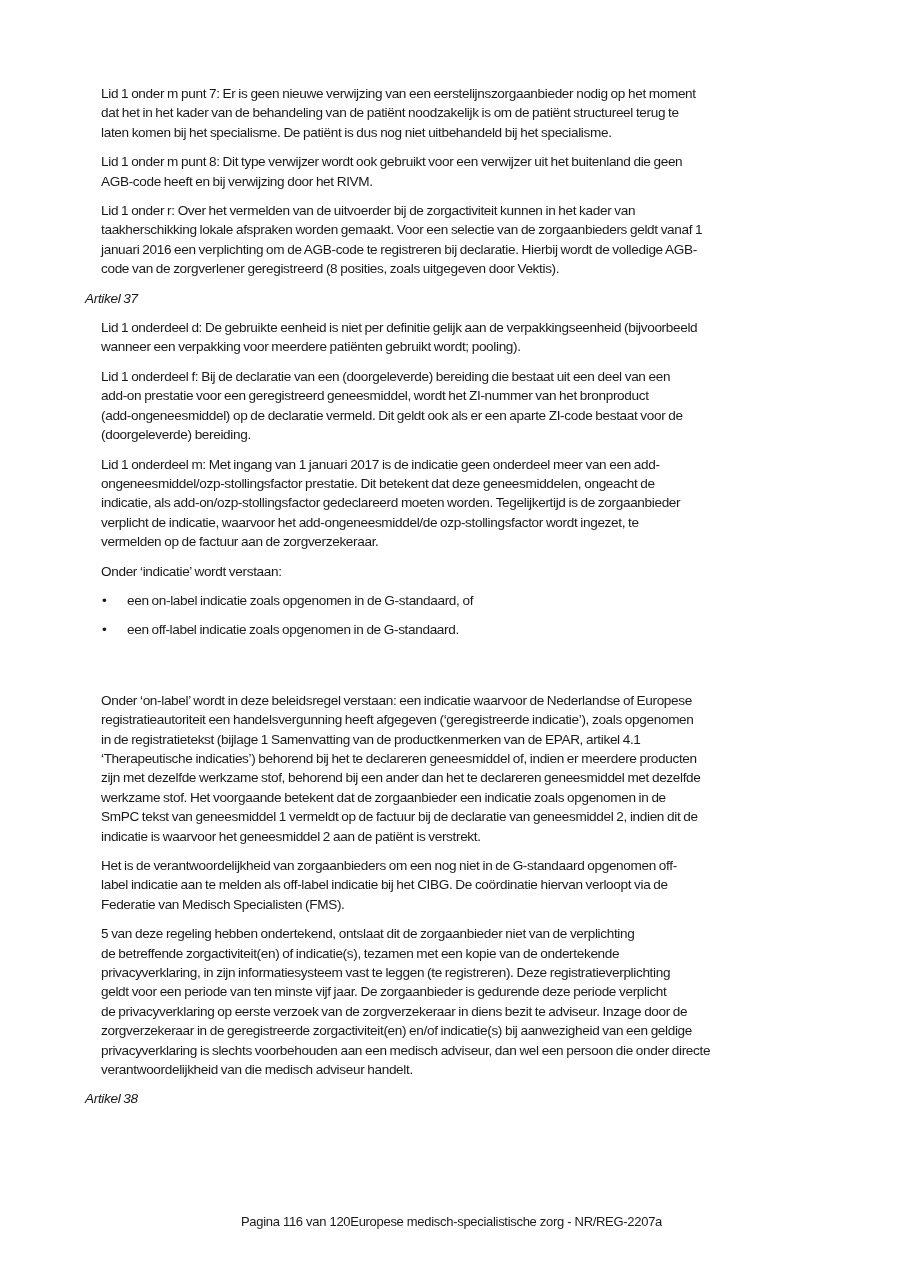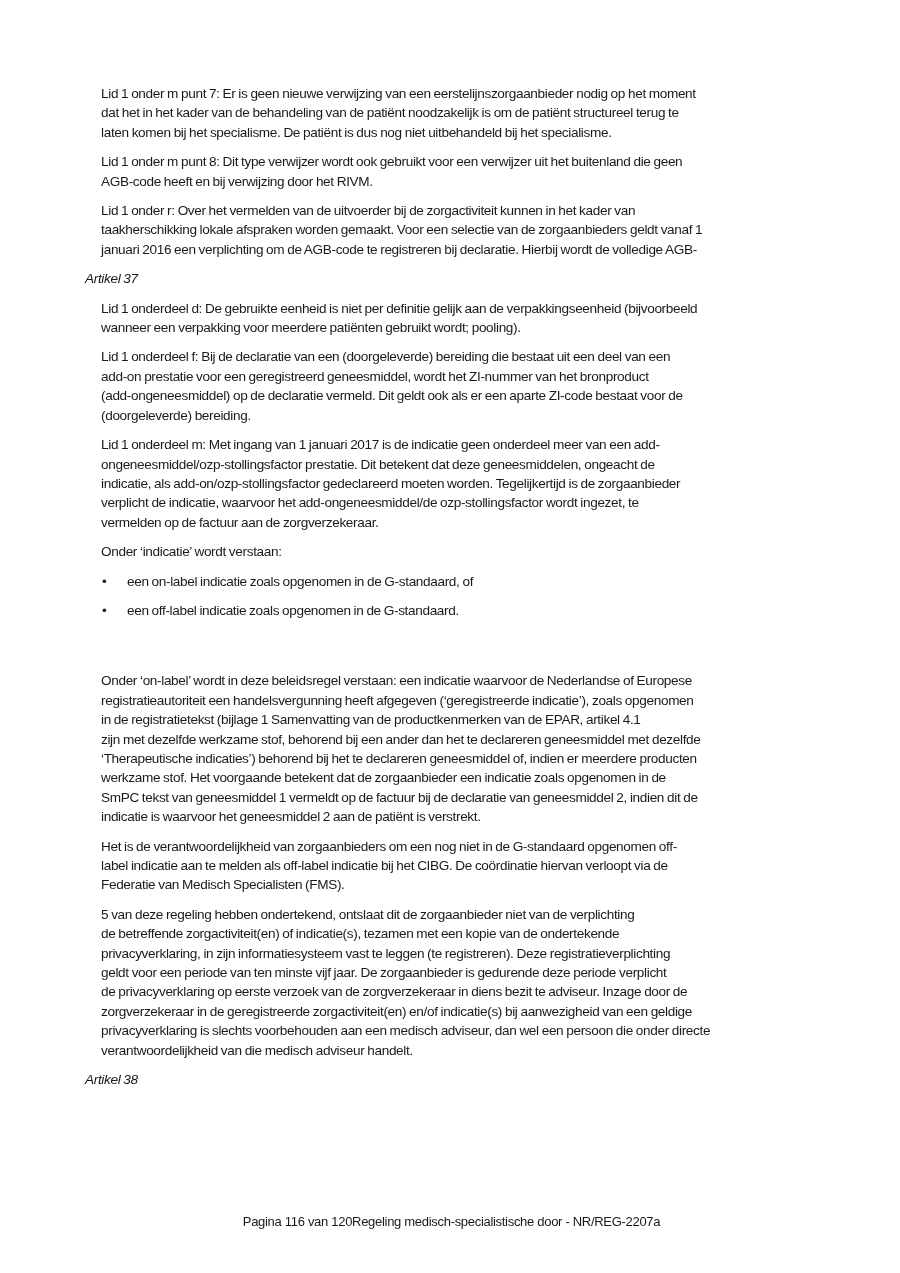--- a/index.html
+++ b/index.html
@@ -36,20 +36,21 @@
 
   <p class="para">
     <span class="line">Lid 1 onder m punt 8: Dit type verwijzer wordt ook gebruikt voor een verwijzer uit het buitenland die geen</span>
     <span class="line">AGB-code heeft en bij verwijzing door het RIVM.</span>
   </p>
 
   <p class="para">
     <span class="line">Lid 1 onder r: Over het vermelden van de uitvoerder bij de zorgactiviteit kunnen in het kader van</span>
     <span class="line">taakherschikking lokale afspraken worden gemaakt. Voor een selectie van de zorgaanbieders geldt vanaf 1</span>
     <span class="line">januari 2016 een verplichting om de AGB-code te registreren bij declaratie. Hierbij wordt de volledige AGB-</span>
+    <span class="line">code van de zorgverlener geregistreerd (8 posities, zoals uitgegeven door Vektis).</span>
   </p>
 
   <p class="heading">Artikel 37</p>
 
   <p class="para">
     <span class="line">Lid 1 onderdeel d: De gebruikte eenheid is niet per definitie gelijk aan de verpakkingseenheid (bijvoorbeeld</span>
     <span class="line">wanneer een verpakking voor meerdere patiënten gebruikt wordt; pooling).</span>
   </p>
 
   <p class="para">
@@ -80,22 +81,22 @@
       <span class="dot">•</span>
       <span>een off-label indicatie zoals opgenomen in de G-standaard.</span>
     </li>
   </ul>
   <div class="gap"></div>
 
   <p class="para">
     <span class="line">Onder ‘on-label’ wordt in deze beleidsregel verstaan: een indicatie waarvoor de Nederlandse of Europese</span>
     <span class="line">registratieautoriteit een handelsvergunning heeft afgegeven (‘geregistreerde indicatie’), zoals opgenomen</span>
     <span class="line">in de registratietekst (bijlage 1 Samenvatting van de productkenmerken van de EPAR, artikel 4.1</span>
+    <span class="line">‘Therapeutische indicaties’) behorend bij het te declareren geneesmiddel of, indien er meerdere producten</span>
     <span class="line">zijn met dezelfde werkzame stof, behorend bij een ander dan het te declareren geneesmiddel met dezelfde</span>
-    <span class="line">‘Therapeutische indicaties’) behorend bij het te declareren geneesmiddel of, indien er meerdere producten</span>
     <span class="line">werkzame stof. Het voorgaande betekent dat de zorgaanbieder een indicatie zoals opgenomen in de</span>
     <span class="line">SmPC tekst van geneesmiddel 1 vermeldt op de factuur bij de declaratie van geneesmiddel 2, indien dit de</span>
     <span class="line">indicatie is waarvoor het geneesmiddel 2 aan de patiënt is verstrekt.</span>
   </p>
 
   <p class="para">
     <span class="line">Het is de verantwoordelijkheid van zorgaanbieders om een nog niet in de G-standaard opgenomen off-</span>
     <span class="line">label indicatie aan te melden als off-label indicatie bij het CIBG. De coördinatie hiervan verloopt via de</span>
     <span class="line">Federatie van Medisch Specialisten (FMS).</span>
   </p>
@@ -109,14 +110,14 @@
     <span class="line">zorgverzekeraar in de geregistreerde zorgactiviteit(en) en/of indicatie(s) bij aanwezigheid van een geldige</span>
     <span class="line">privacyverklaring is slechts voorbehouden aan een medisch adviseur, dan wel een persoon die onder directe</span>
     <span class="line">verantwoordelijkheid van die medisch adviseur handelt.</span>
   </p>
 
   <p class="heading">Artikel 38</p>
 </div>
 
 <div class="footer">
   <span>Pagina 116 van 120</span>
-  <span>Regeling medisch-specialistische door - NR/REG-2207a</span>
+  <span>Europese medisch-specialistische zorg - NR/REG-2207a</span>
 </div>
 
 </body></html>

